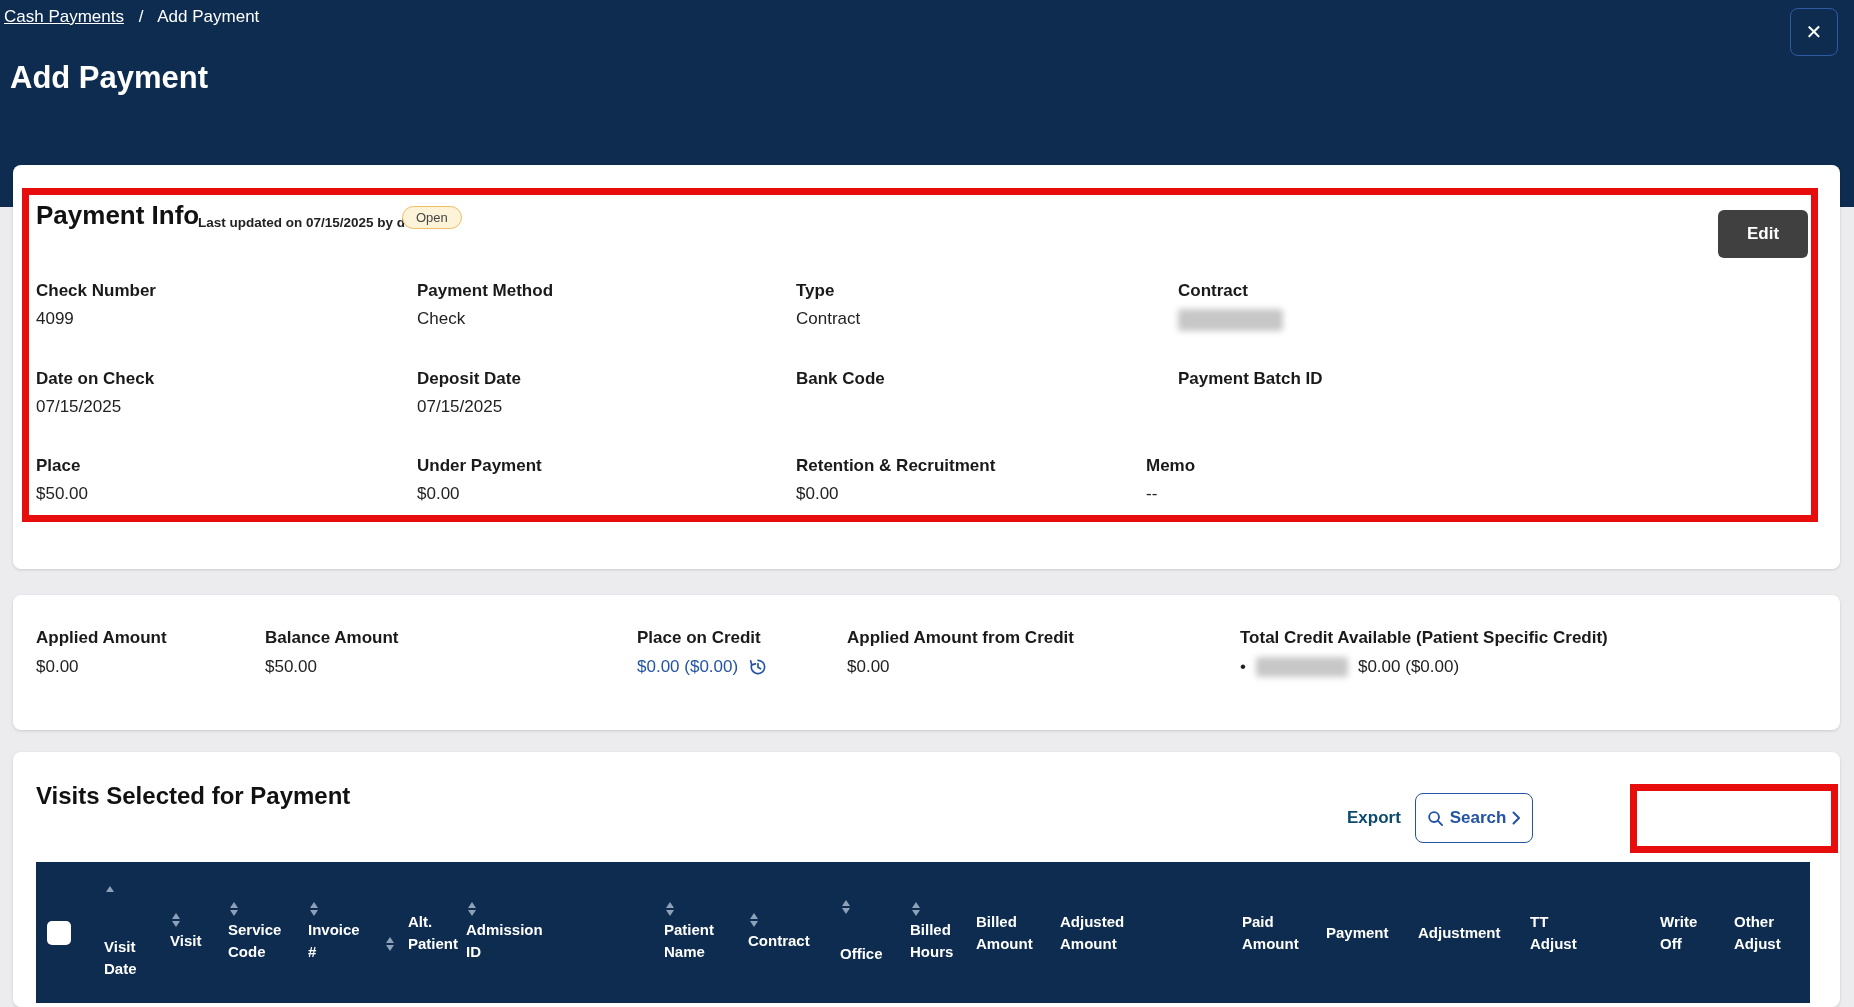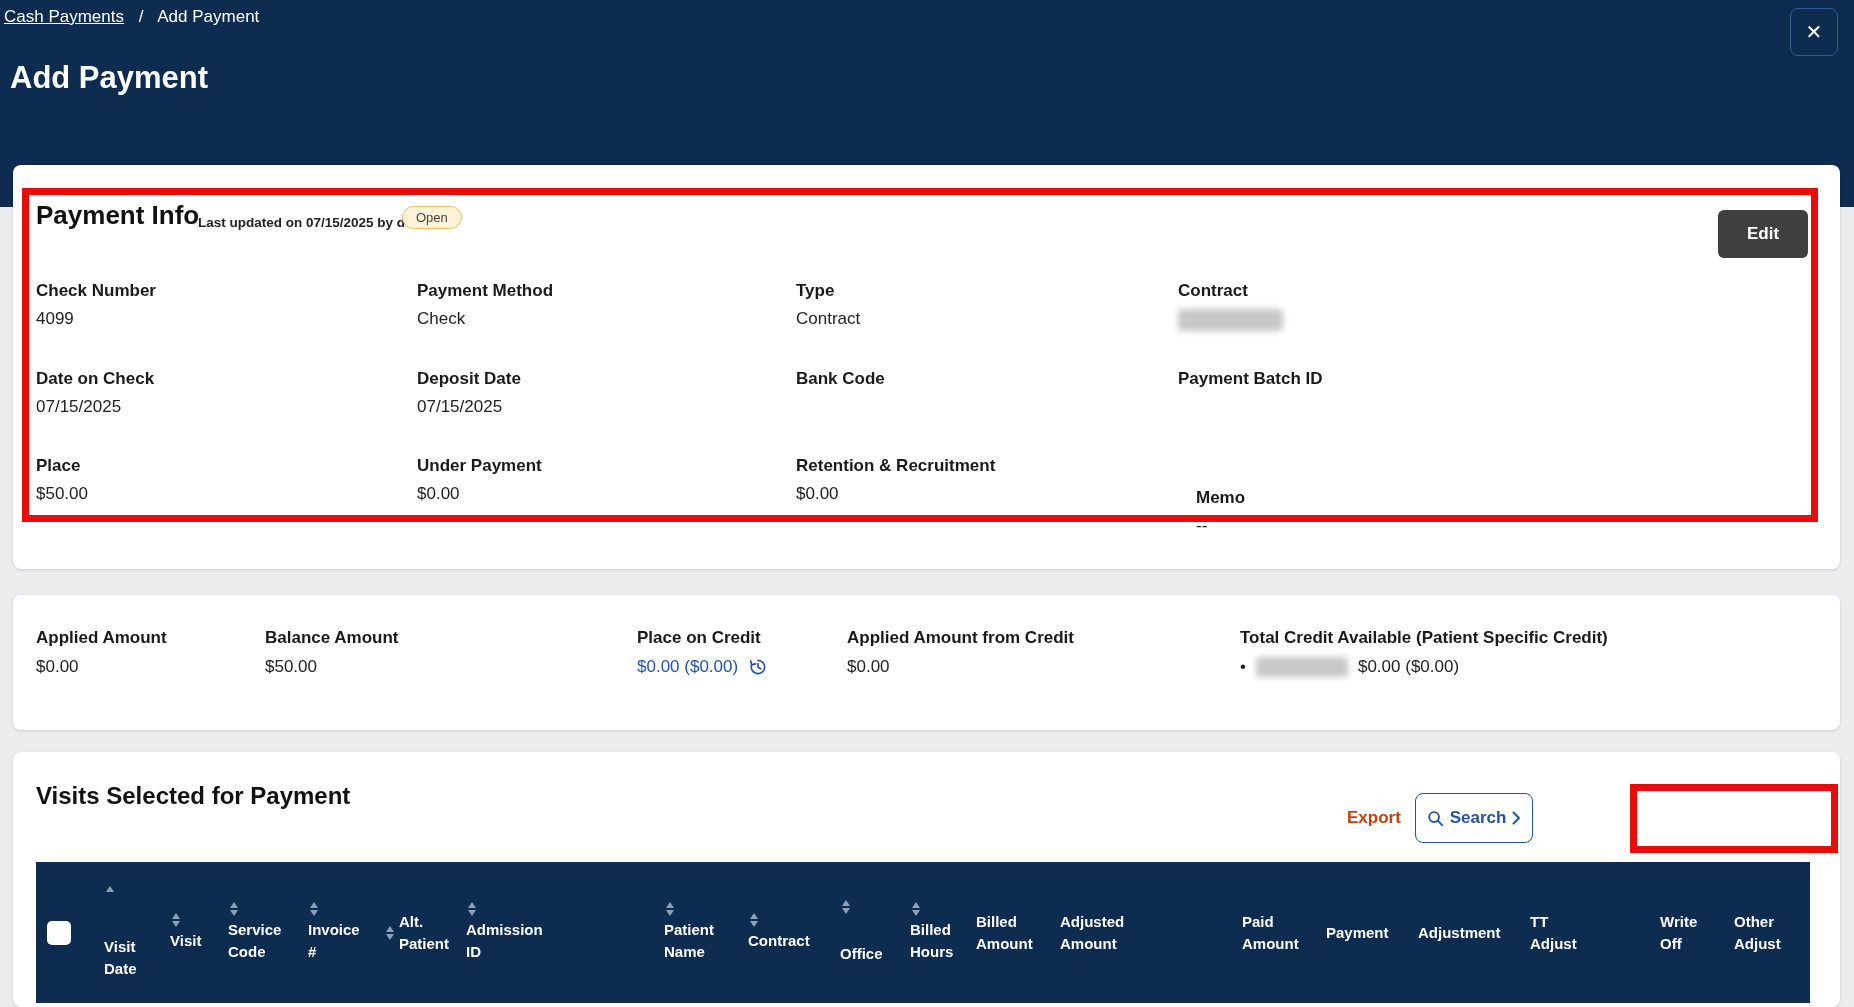--- a/index.html
+++ b/index.html
@@ -44,33 +44,33 @@
 
   
   .s-field { position:absolute; z-index:2; }
   .s-label { font-size:17px; font-weight:700; color:#1a1a1a; }
   .s-value { font-size:17px; color:#222; margin-top:9px; display:flex; align-items:center; gap:10px; }
   .link-blue { color:#2353a4; cursor:pointer; }
   .bullet-row { display:flex; align-items:center; gap:10px; }
 
   
   .v-title { position:absolute; left:36px; top:782px; font-size:24px; font-weight:700; color:#111; z-index:2; }
-  .export-link { position:absolute; left:1347px; top:808px; font-size:17px; font-weight:700; color:#c2410c;
+  .export-link { position:absolute; left:1347px; top:808px; font-size:17px; font-weight:700; color:#0c4a6e;
     cursor:pointer; z-index:2; }
   .btn-search { position:absolute; left:1415px; top:793px; width:118px; height:50px; background:#fff;
     border:1.5px solid #2353a4; color:#2353a4; gap:6px; z-index:2; border-radius:8px; }
   .btn-add { position:absolute; left:1642px; top:791px; width:182px; height:53px; background:#2353a4; color:#fff; z-index:5; }
 
   
   .thead { position:absolute; left:36px; top:862px; width:1774px; height:141px; background:#0d2c50;
     display:flex; align-items:center; z-index:2; }
   .th { flex:0 0 auto; display:flex; flex-direction:column; align-items:flex-start; color:#fff;
     font-size:15px; font-weight:700; line-height:1.45; }
   .th.sortable { cursor:pointer; }
-  .th.inline-sort { flex-direction:row; align-items:center; gap:5px; }
+  .th.inline-sort { flex-direction:row; align-items:flex-end; gap:14px; }
   .th.inline-sort .sort { margin-top:3px; }
   .th-label { display:block; }
   .sort { display:flex; flex-direction:column; align-items:center; gap:2px; margin-bottom:3px; margin-left:2px; }
   .tri-up { width:0; height:0; border-left:4.5px solid transparent; border-right:4.5px solid transparent;
     border-bottom:6px solid #8da2b8; }
   .tri-down { width:0; height:0; border-left:4.5px solid transparent; border-right:4.5px solid transparent;
     border-top:6px solid #8da2b8; }
   .cb-cell { flex:0 0 68px; display:flex; }
   .cb { width:24px; height:24px; background:#fff; border-radius:5px; margin-left:11px; cursor:pointer; }
   svg.icon { display:block; }
@@ -139,21 +139,21 @@
     <div class="f-value">$50.00</div>
   </div>
   <div class="field" style="left:417px; top:456px;">
     <div class="f-label">Under Payment</div>
     <div class="f-value">$0.00</div>
   </div>
   <div class="field" style="left:796px; top:456px;">
     <div class="f-label">Retention &amp; Recruitment</div>
     <div class="f-value">$0.00</div>
   </div>
-  <div class="field" style="left:1196px; top:456px;margin-top:32px;">
+  <div class="field" style="left:1146px; top:456px;">
     <div class="f-label">Memo</div>
     <div class="f-value">--</div>
   </div>
 
   <div class="annot annot1"></div>
 
   <div class="card card2"></div>
 
   <div class="s-field" style="left:36px; top:628px;">
     <div class="s-label">Applied Amount</div>

